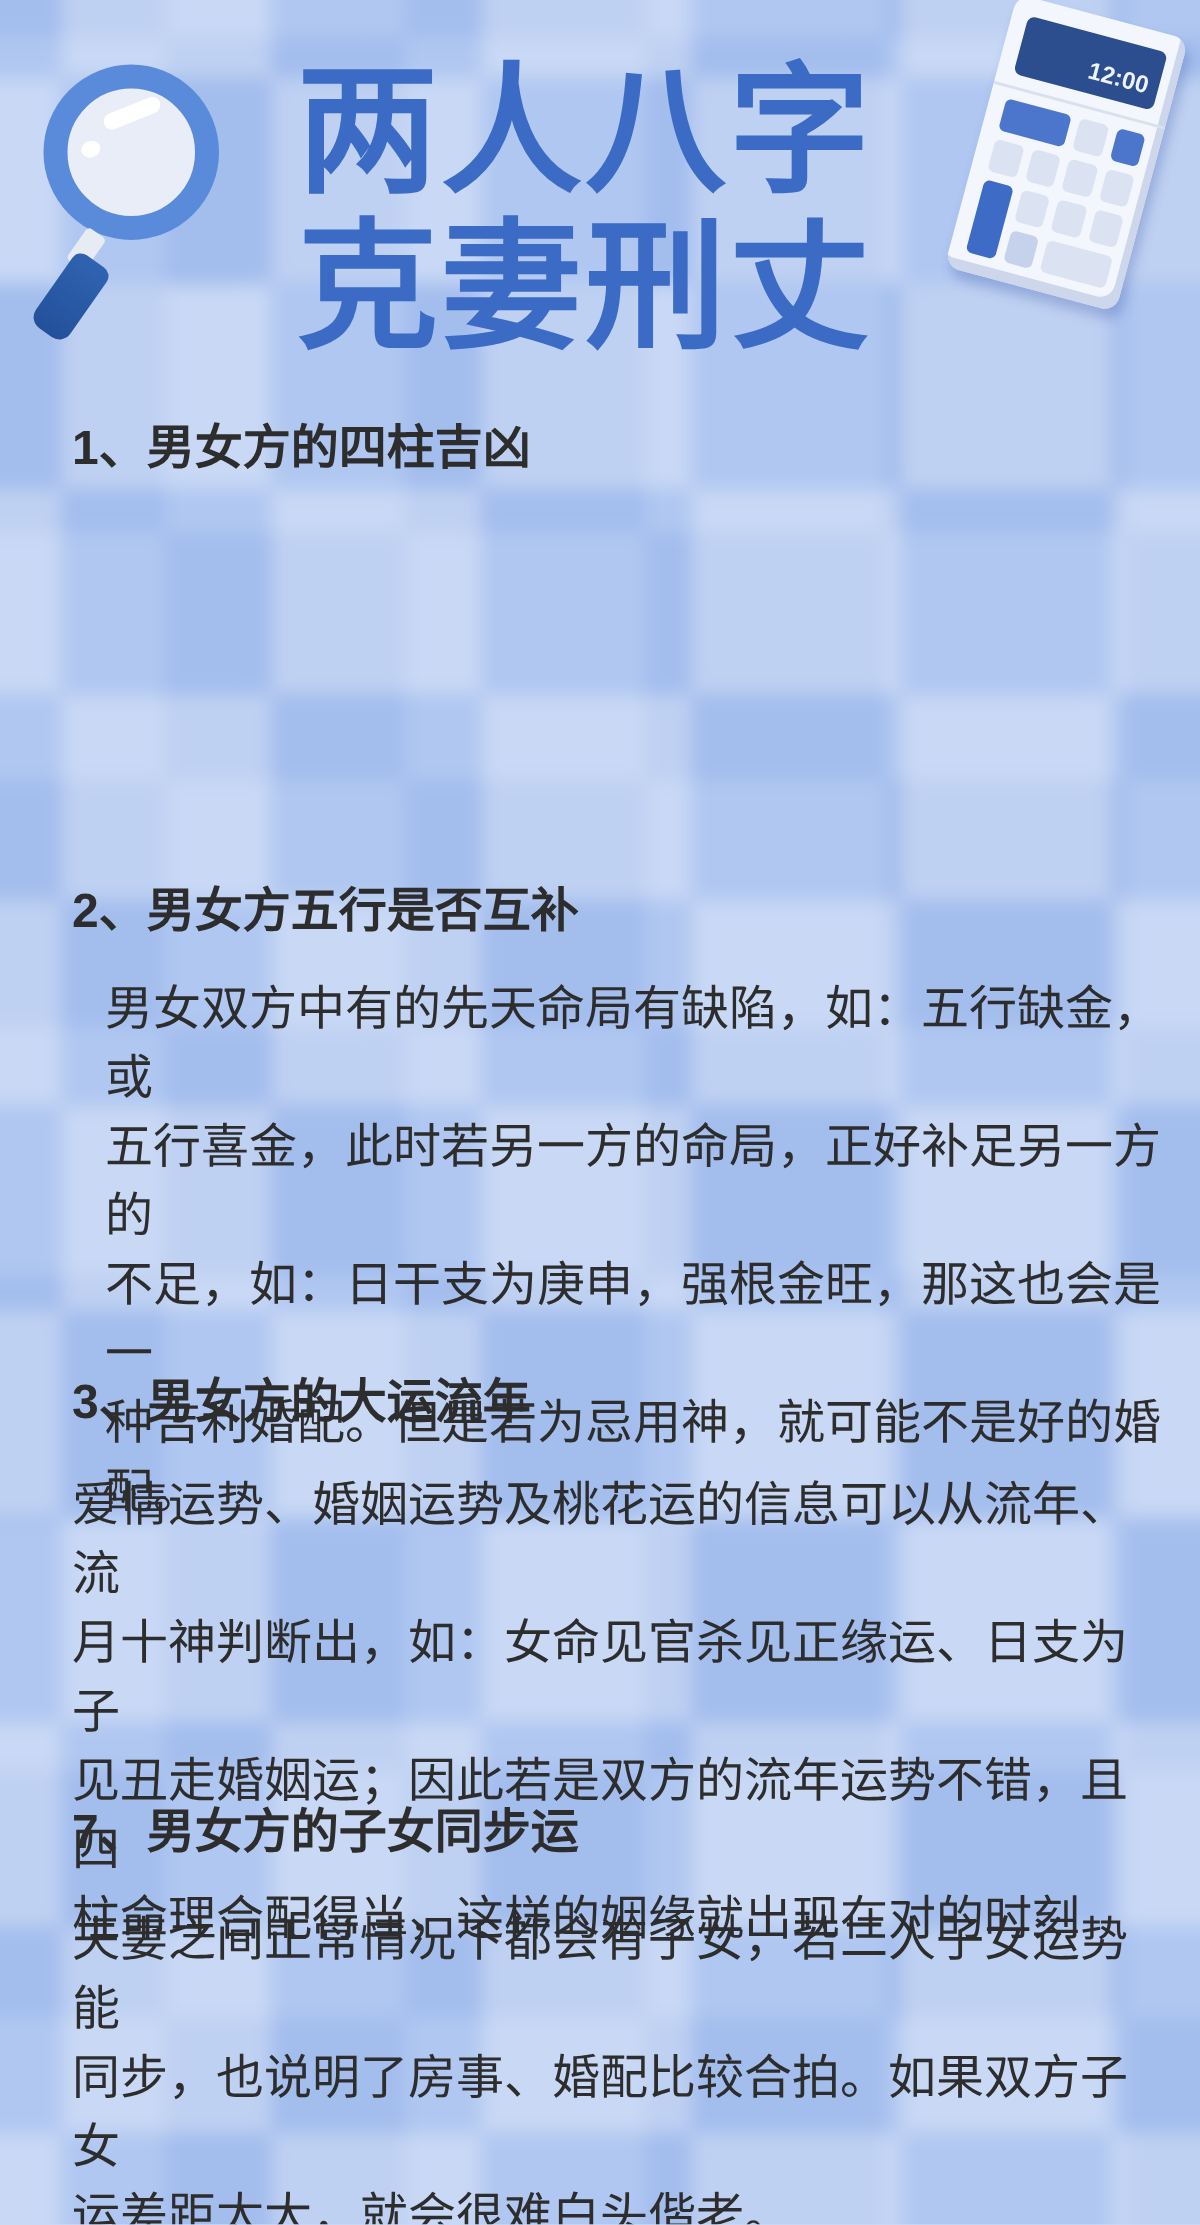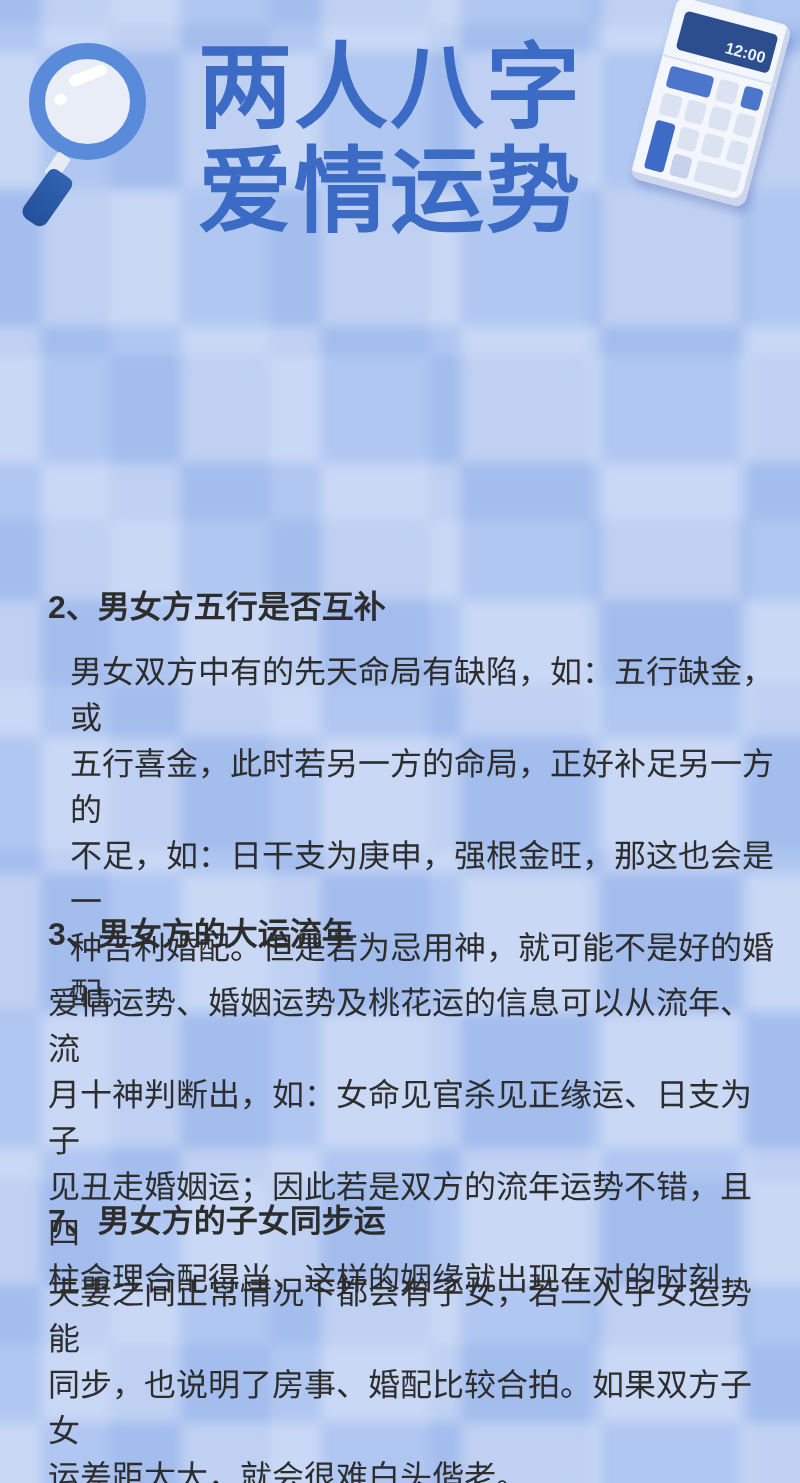--- a/index.html
+++ b/index.html
@@ -89,21 +89,21 @@
     <div class="magnifier">
       <div class="mag-ring"></div>
       <div class="mag-hl1"></div>
       <div class="mag-hl2"></div>
       <div class="mag-neck"></div>
       <div class="mag-grip"></div>
     </div>
 
     <div class="title">
       <div>两人八字</div>
-      <div>爱情运势</div>
+      <div>克妻刑丈</div>
     </div>
 
     <div class="calc">
       <div class="calc-display">
         <span>12:00</span>
       </div>
       <div class="calc-seam"></div>
       <div class="calc-grid">
         <div class="k k-wide"></div>
         <div class="k"></div>
@@ -114,20 +114,21 @@
         <div class="k"></div>
         <div class="k k-tall"></div>
         <div class="k"></div>
         <div class="k"></div>
         <div class="k"></div>
         <div class="k k-small"></div>
         <div class="k k-long"></div>
       </div>
     </div>
 
+    <h2 class="sec-h s1h">1、男女方的四柱吉凶</h2>
 
     <h2 class="sec-h s2h">2、男女方五行是否互补</h2>
     <p class="sec-p s2p">男女双方中有的先天命局有缺陷，如：五行缺金，或
 五行喜金，此时若另一方的命局，正好补足另一方的
 不足，如：日干支为庚申，强根金旺，那这也会是一
 种吉利婚配。但是若为忌用神，就可能不是好的婚
 配。</p>
 
     <h2 class="sec-h s3h">3、男女方的大运流年</h2>
     <p class="sec-p s3p">爱情运势、婚姻运势及桃花运的信息可以从流年、流

